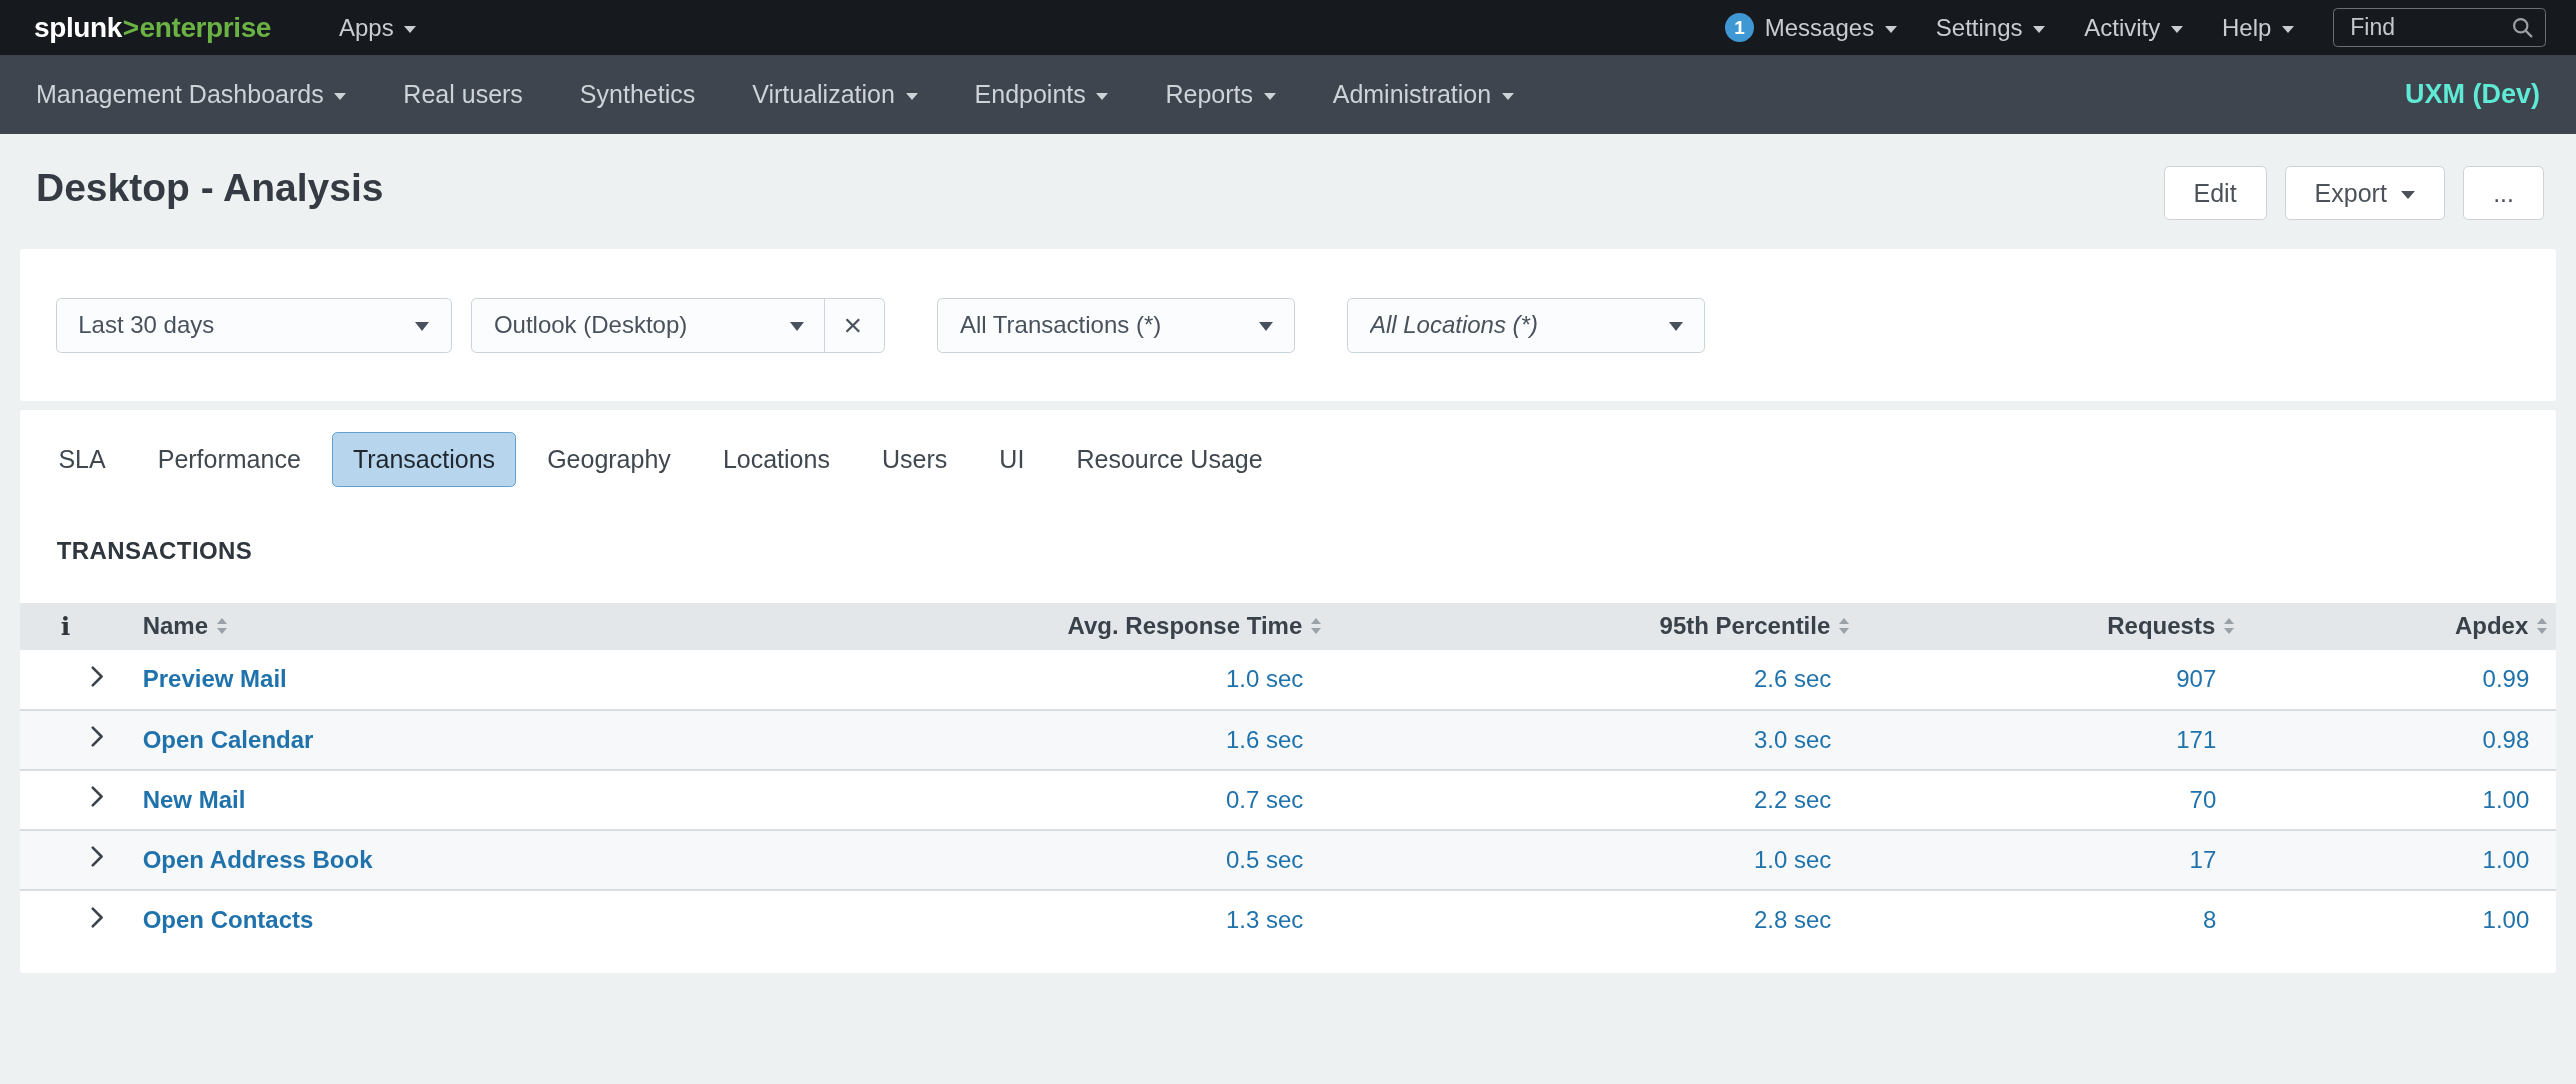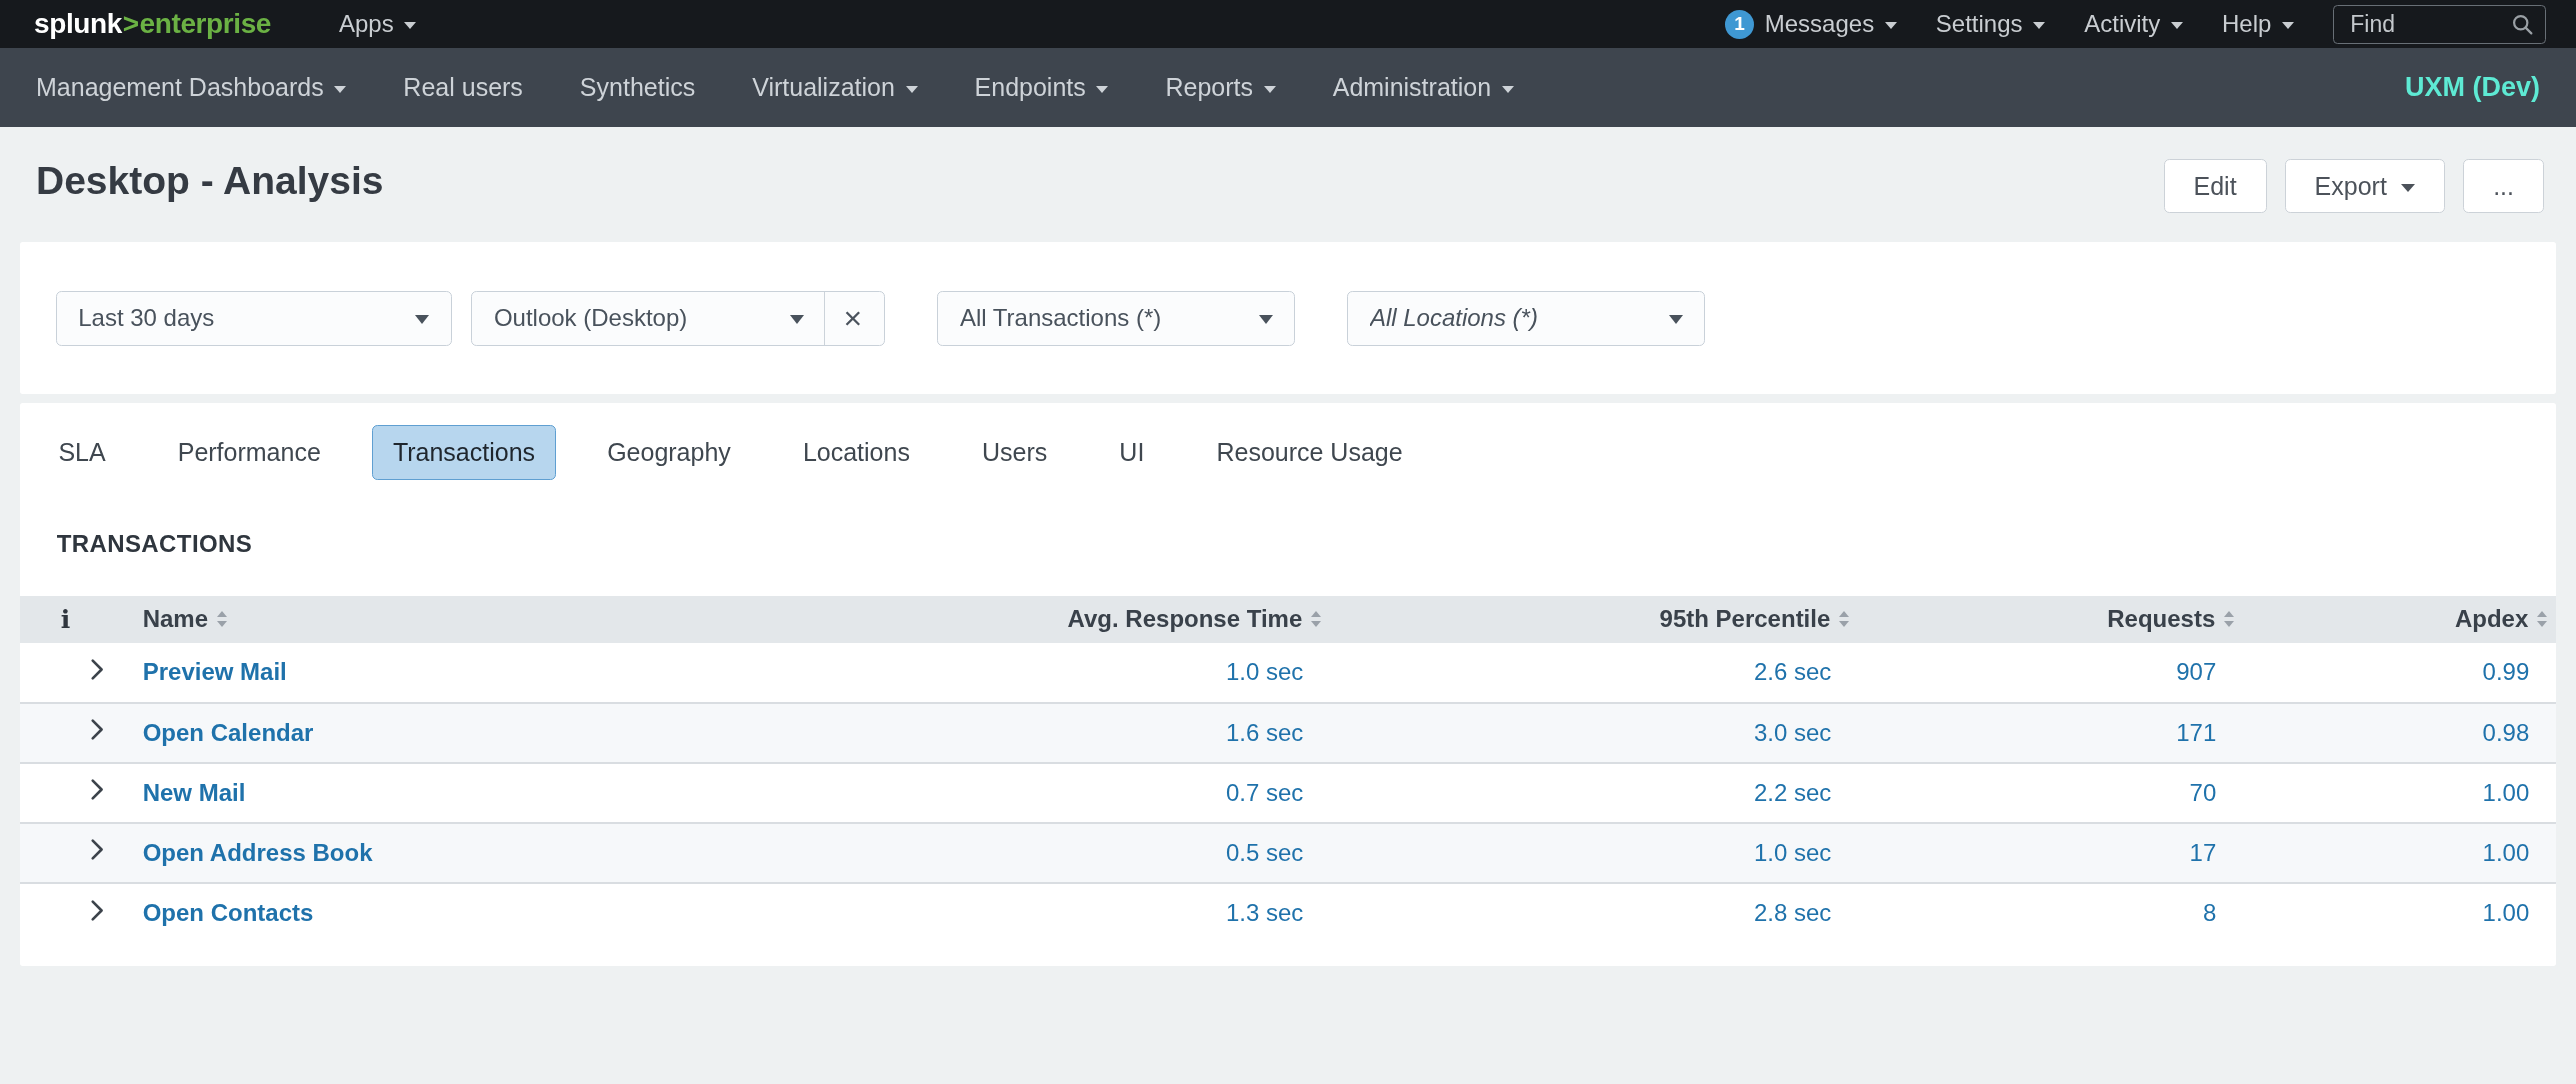--- a/index.html
+++ b/index.html
@@ -5,21 +5,21 @@
   html,body{margin:0;padding:0;}
   body{
     width:2576px;height:1084px;
     background:#eef1f2;
     font-family:"Liberation Sans", sans-serif;
     overflow:hidden;
     -webkit-font-smoothing:antialiased;
   }
   
   .topbar{
-    height:48px;background:#16191d;display:flex;align-items:center;
+    height:55px;background:#16191d;display:flex;align-items:center;
     padding:0 30px 0 34px;box-sizing:border-box;color:#c9cdd1;
   }
   .logo{font-size:28px;font-weight:bold;letter-spacing:-0.4px;display:flex;align-items:baseline;}
   .l-brand{color:#ffffff;}
   .l-gt{color:#6bb244;margin:0 0.9px;}
   .l-product{color:#6bb244;}
   .top-item{display:flex;align-items:center;font-size:24px;color:#c9cdd1;cursor:default;}
   .topbar .apps{margin-left:68px;}
   .top-right{margin-left:auto;display:flex;align-items:center;gap:39px;}
   .caret{display:inline-block;width:0;height:0;
@@ -74,21 +74,21 @@
   .filter-2{width:414px;padding-right:4px;}
   .filter-3{width:358px;}
   .filter-4{width:358px;font-style:italic;}
   .filter-value{flex:1;white-space:nowrap;overflow:hidden;}
   .filter .caret{border-left-width:7.2px;border-right-width:7.2px;border-top-width:9px;color:#49525c;margin-left:12.5px;}
   .x-wrap{display:flex;align-items:center;align-self:stretch;margin-left:19.7px;}
   .x-sep{width:1.8px;background:#ccd3da;align-self:stretch;}
   .x-btn{width:55px;text-align:center;font-size:32px;line-height:1;color:#4b535d;cursor:default;}
   
   .main-card{padding:22.4px 0 23px 0;box-sizing:border-box;}
-  .tabs-row{display:flex;align-items:center;padding-left:18px;gap:20px;}
+  .tabs-row{display:flex;align-items:center;padding-left:18px;}
   .tab{
     padding:11.6px 19.7px;font-size:25px;color:#3f474f;margin-right:10.7px;
     border:1.8px solid transparent;border-radius:5.4px;white-space:nowrap;cursor:default;
   }
   .tab.active{background:#b7d6ee;border-color:#5f9fd1;color:#1f262d;}
   
   .section-title{
     margin:50px 0 0 37px;font-size:24px;font-weight:bold;color:#2f363e;letter-spacing:0.4px;
   }
   

